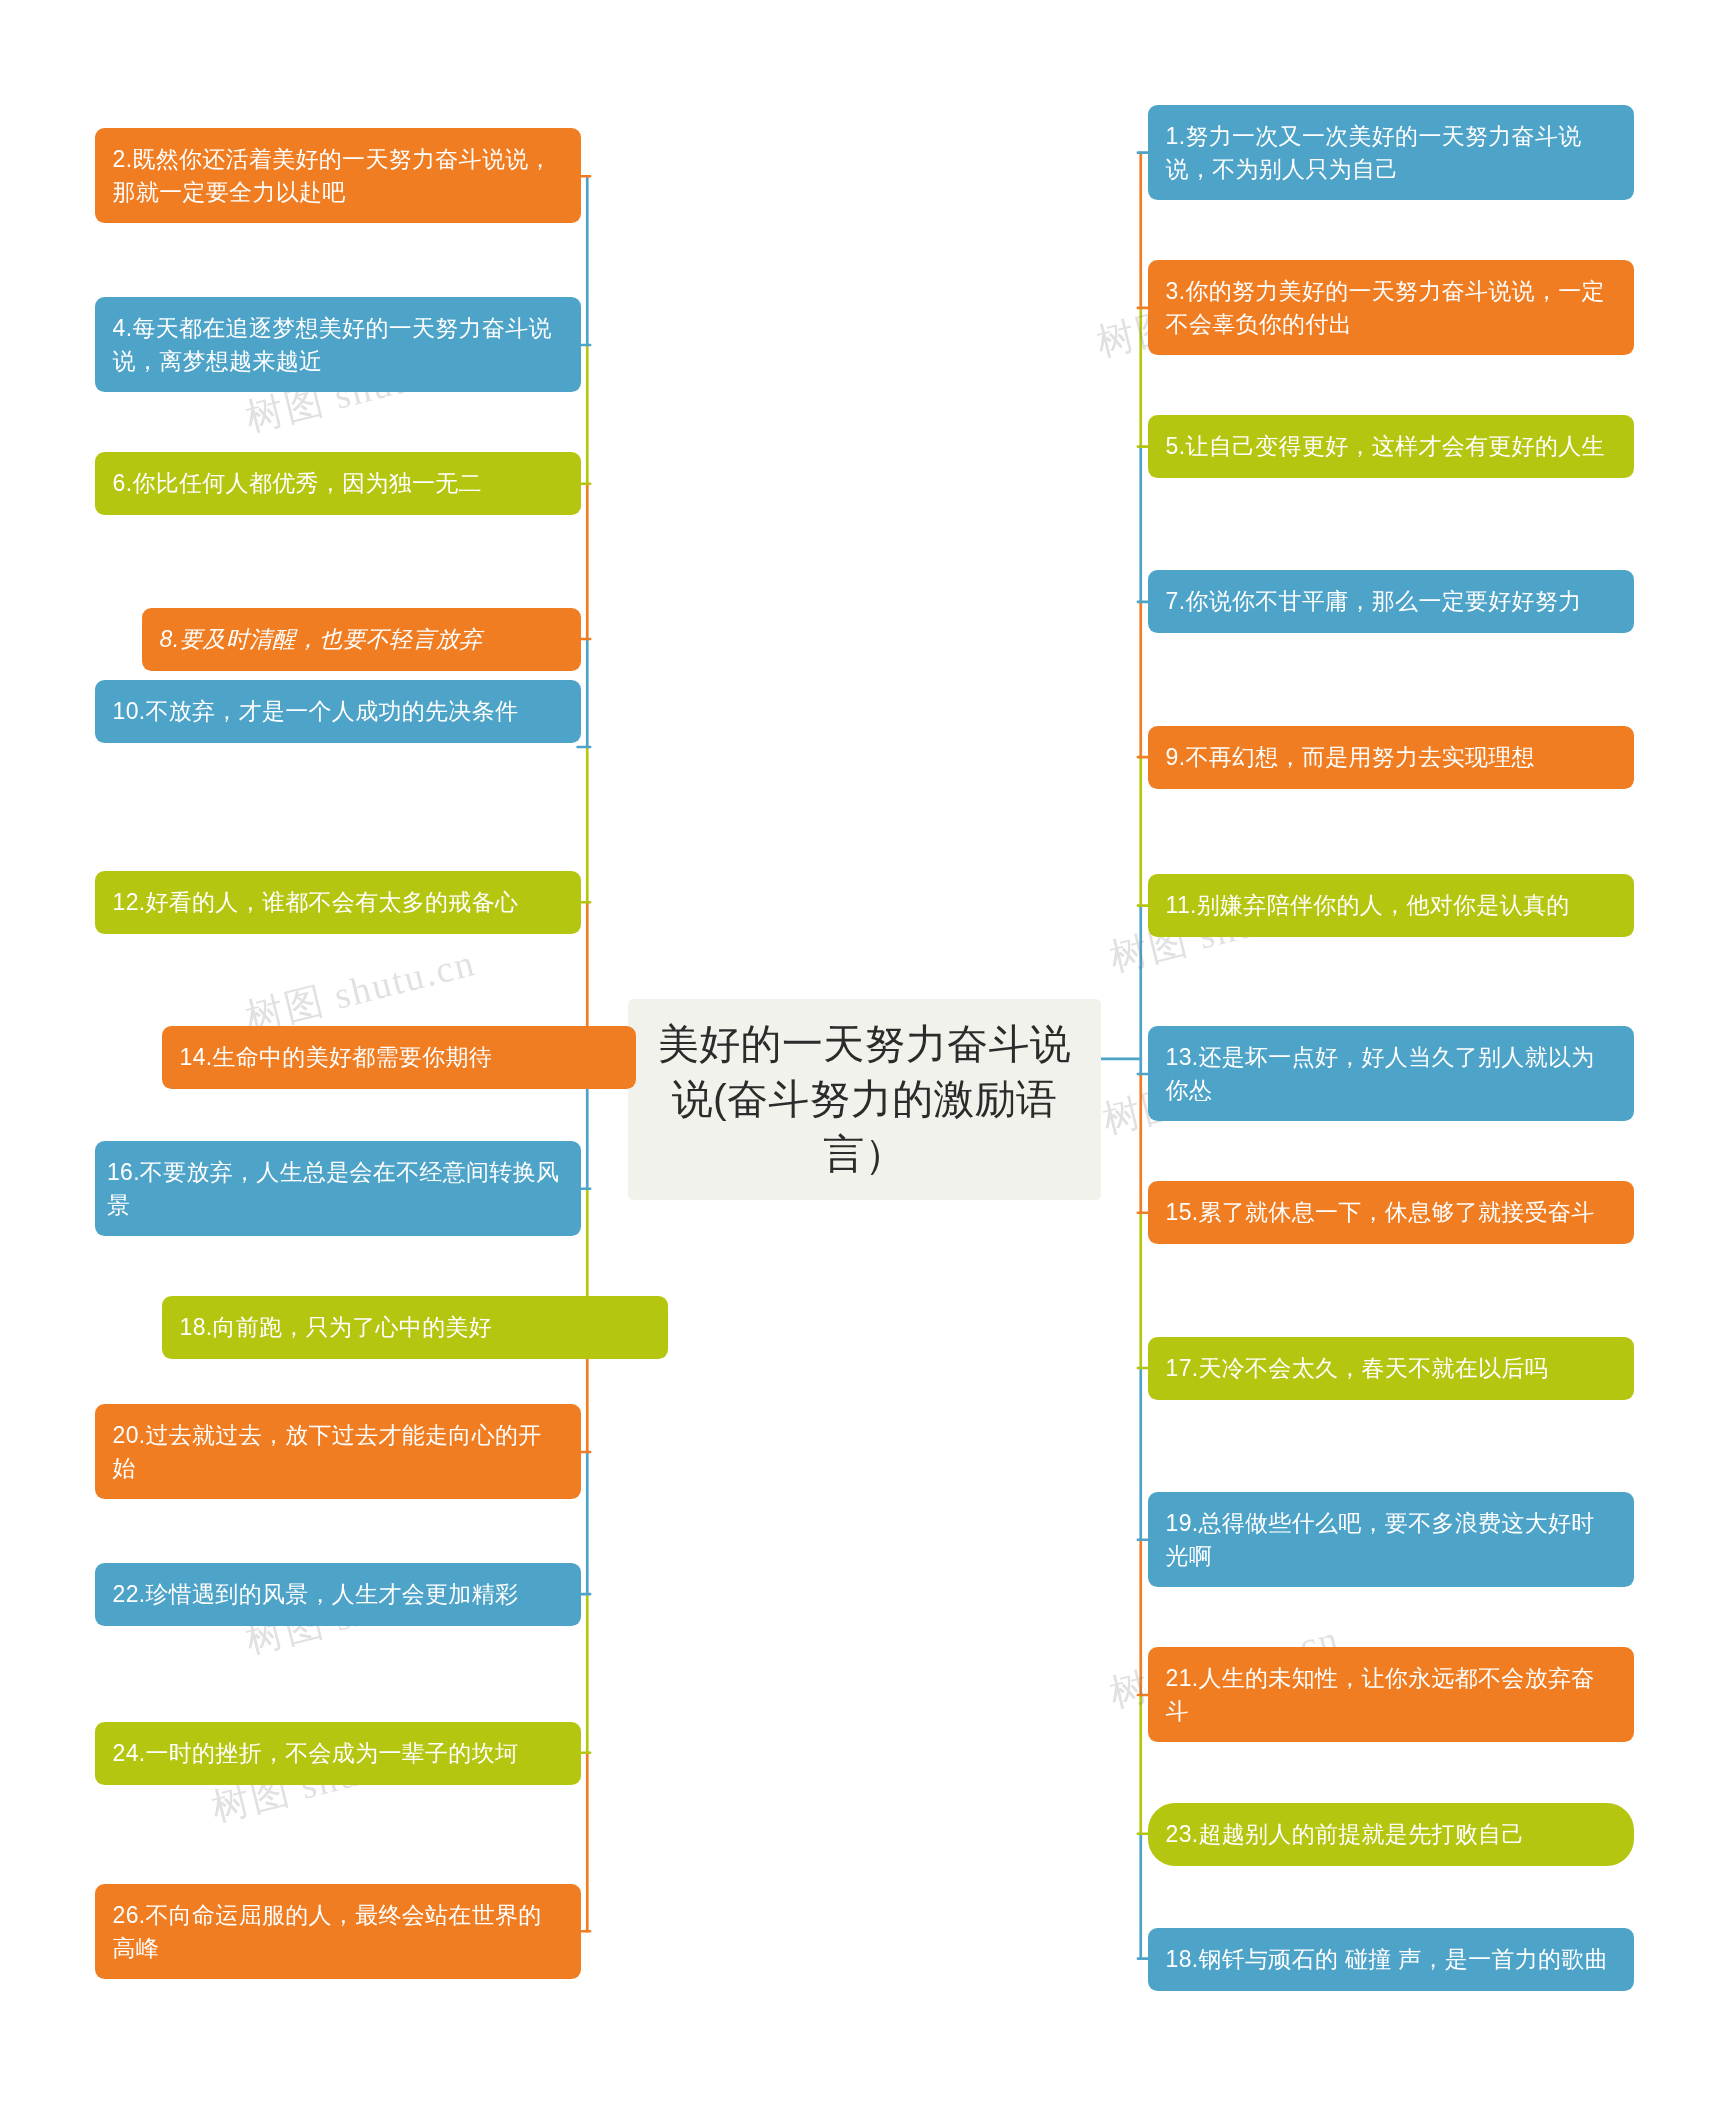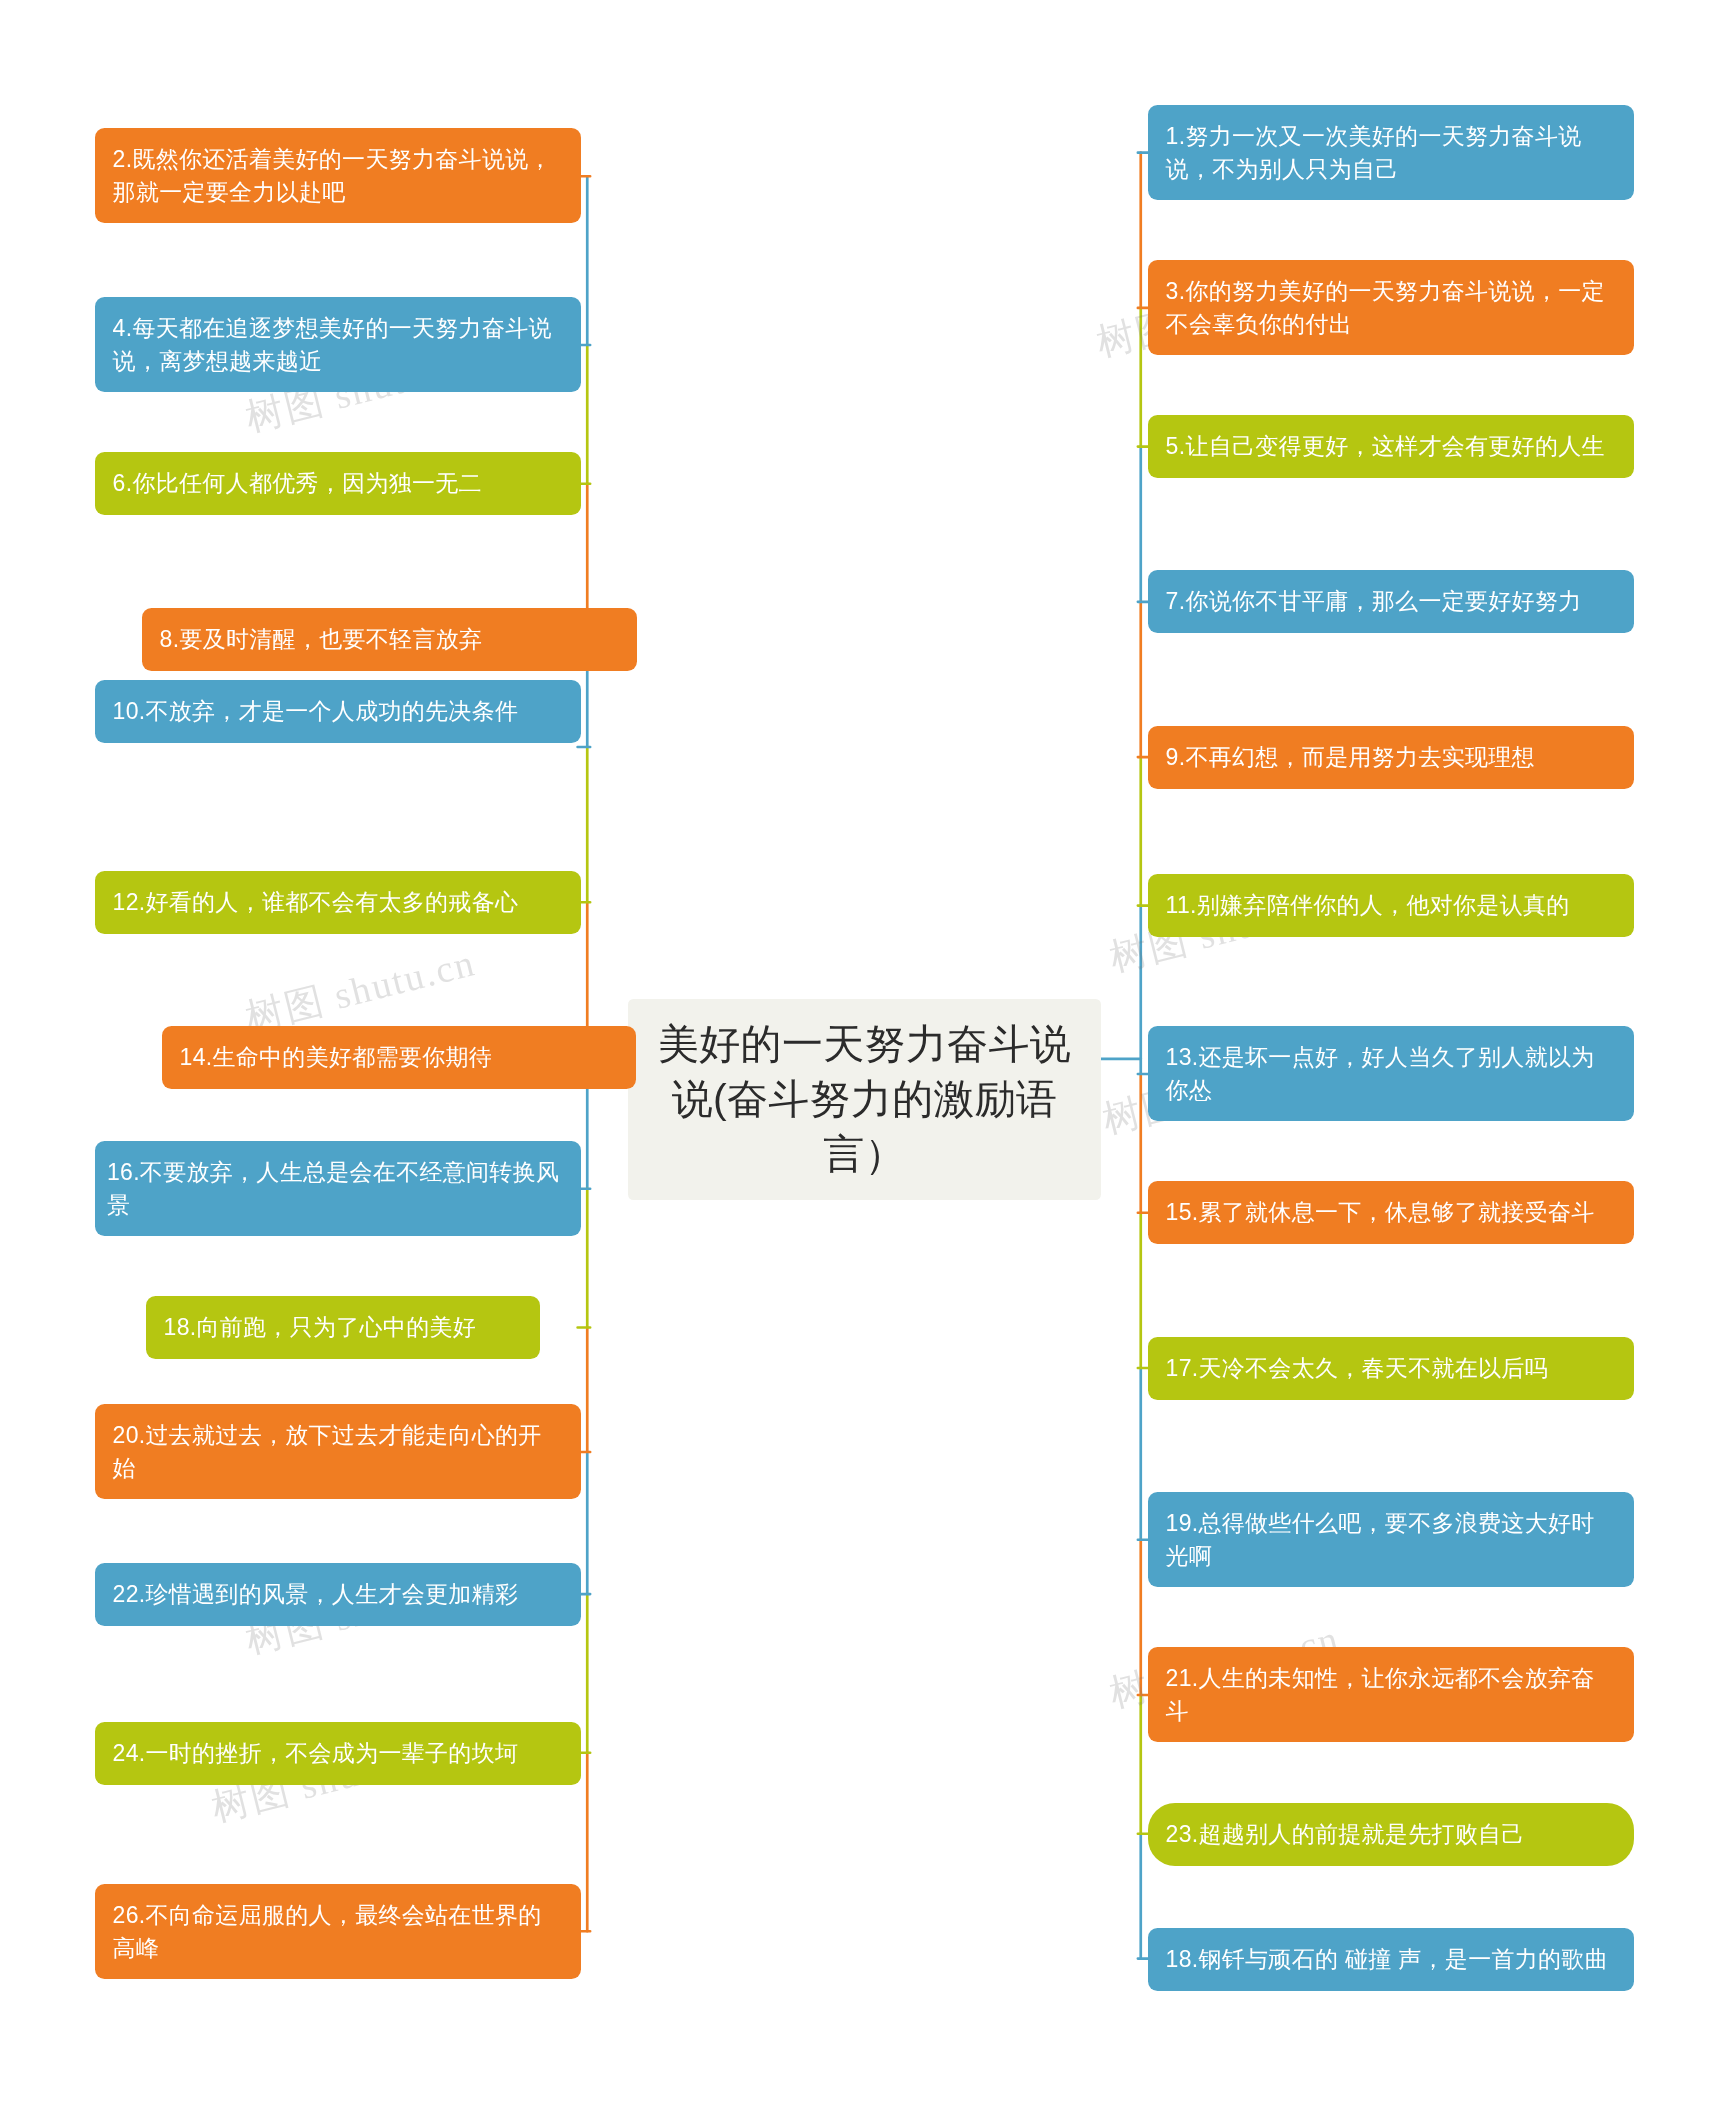--- a/index.html
+++ b/index.html
@@ -147,26 +147,26 @@
   <div class="wm" style="left:1107px; top:1641px;">树图 shutu.cn</div>
   <div class="wm" style="left:209px; top:1755px;">树图 shutu.cn</div>
   <div class="wm" style="left:1100px; top:1067px;">树图 shutu.cn</div>
 
   <div class="root-node">美好的一天努力奋斗说说(奋斗努力的激励语言）</div>
 
   <div class="left-col">
     <div class="node orange" style="left:95px; top:128px; width:486px;">2.既然你还活着美好的一天努力奋斗说说，那就一定要全力以赴吧</div>
     <div class="node blue" style="left:95px; top:297px; width:486px;">4.每天都在追逐梦想美好的一天努力奋斗说说，离梦想越来越近</div>
     <div class="node green" style="left:95px; top:452px; width:486px;">6.你比任何人都优秀，因为独一无二</div>
-    <div class="node orange" style="left:142px; top:608px; width:495px;">8.要及时清醒，也要不轻言放弃</div>
+    <div class="node orange" style="left:142px; top:608px; width:439px;font-style:italic;">8.要及时清醒，也要不轻言放弃</div>
     <div class="node blue" style="left:95px; top:680px; width:486px;">10.不放弃，才是一个人成功的先决条件</div>
     <div class="node green" style="left:95px; top:871px; width:486px;">12.好看的人，谁都不会有太多的戒备心</div>
     <div class="node orange" style="left:162px; top:1026px; width:474px;">14.生命中的美好都需要你期待</div>
     <div class="node blue" style="left:95px; top:1141px; width:486px;padding-left:12px;">16.不要放弃，人生总是会在不经意间转换风景</div>
-    <div class="node green" style="left:146px; top:1296px; width:394px;">18.向前跑，只为了心中的美好</div>
+    <div class="node green" style="left:162px; top:1296px; width:506px;">18.向前跑，只为了心中的美好</div>
     <div class="node orange" style="left:95px; top:1404px; width:486px;">20.过去就过去，放下过去才能走向心的开始</div>
     <div class="node blue" style="left:95px; top:1563px; width:486px;">22.珍惜遇到的风景，人生才会更加精彩</div>
     <div class="node green" style="left:95px; top:1722px; width:486px;">24.一时的挫折，不会成为一辈子的坎坷</div>
     <div class="node orange" style="left:95px; top:1884px; width:486px;">26.不向命运屈服的人，最终会站在世界的高峰</div>
   </div>
 
   <div class="right-col">
     <div class="node blue" style="left:1148px; top:105px; width:486px;">1.努力一次又一次美好的一天努力奋斗说说，不为别人只为自己</div>
     <div class="node orange" style="left:1148px; top:260px; width:486px;">3.你的努力美好的一天努力奋斗说说，一定不会辜负你的付出</div>
     <div class="node green" style="left:1148px; top:415px; width:486px;">5.让自己变得更好，这样才会有更好的人生</div>

